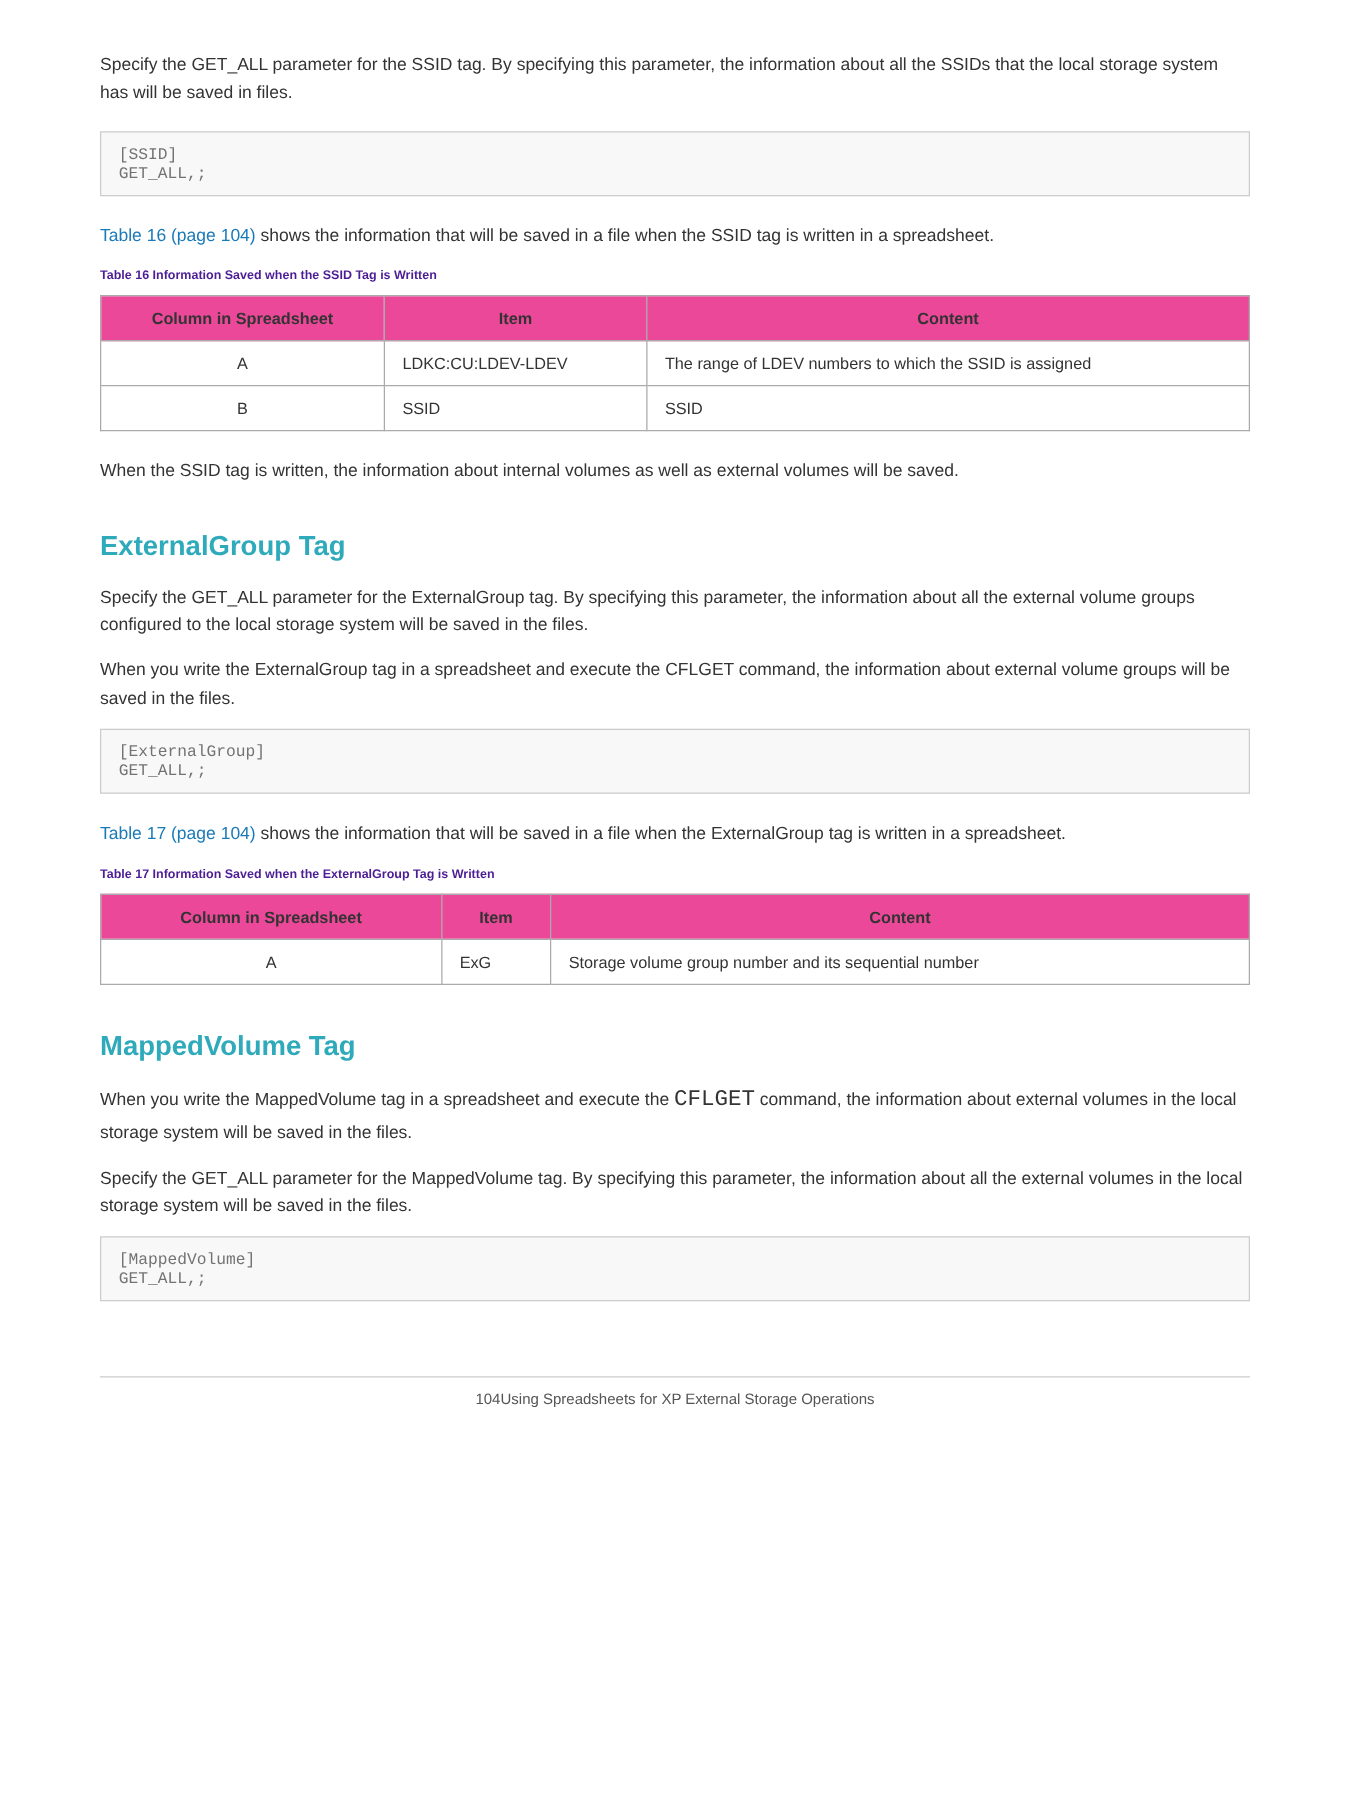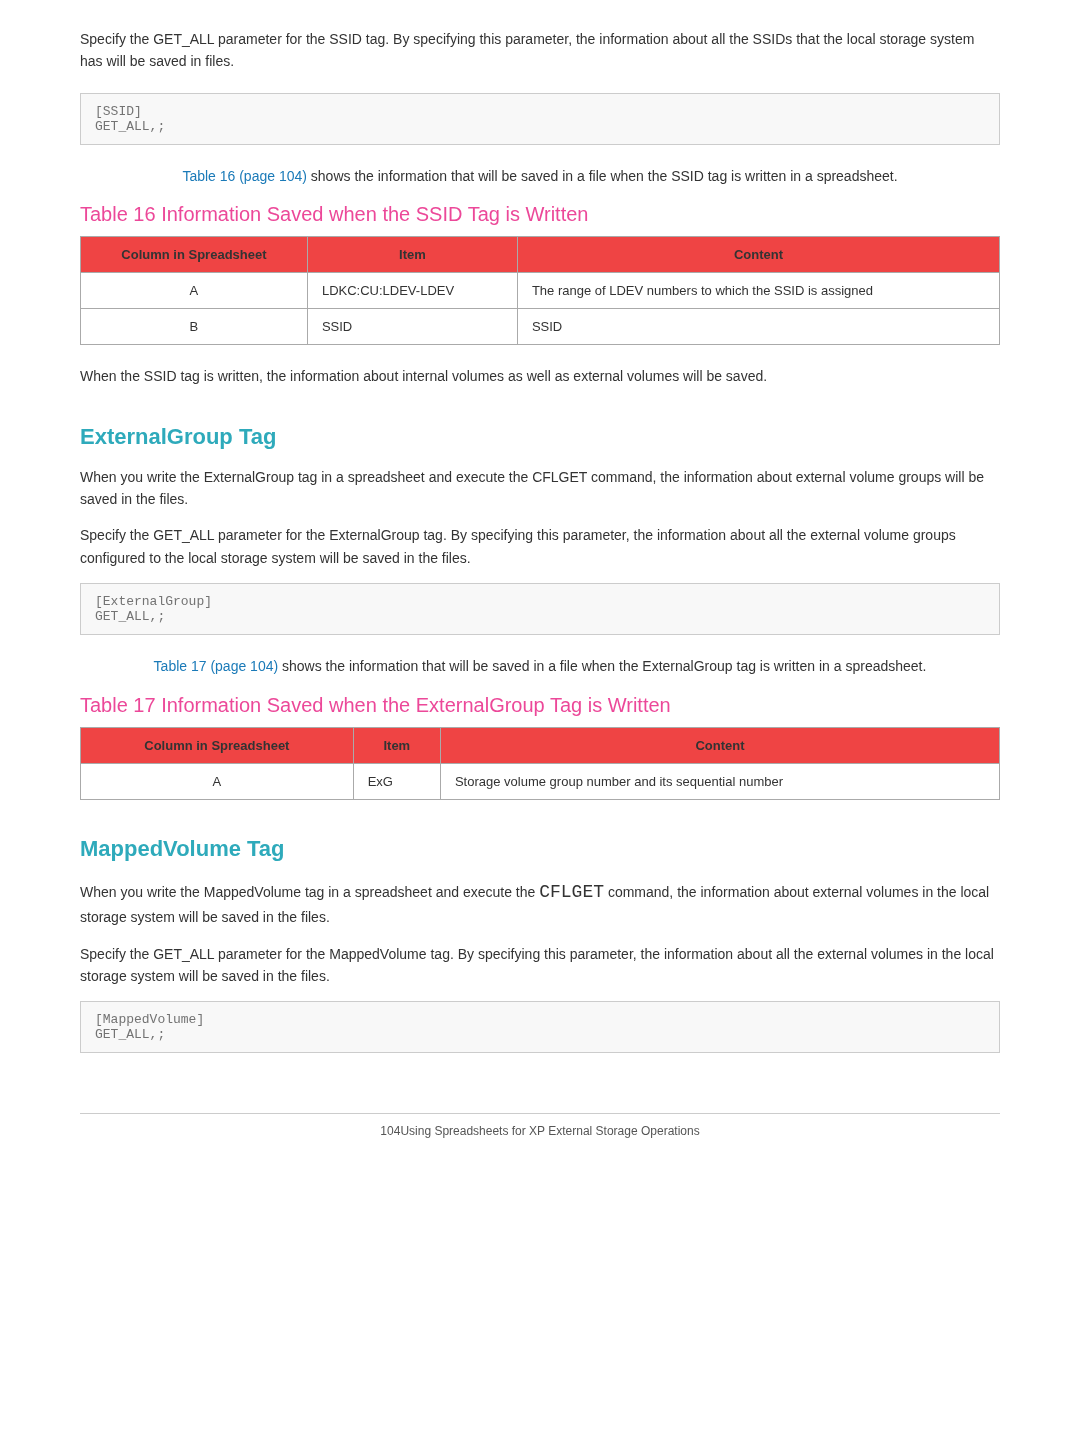--- a/index.html
+++ b/index.html
@@ -11,21 +11,21 @@
     body {
       font-family: Arial, Helvetica, sans-serif;
       font-size: 14px;
       color: #333;
       background: #fff;
       width: 1080px;
       min-height: 1438px;
     }
 
     .page {
-      padding: 28px 80px 60px 80px;
+      padding: 40px 80px 60px 80px;
       max-width: 1080px;
     }
 
     .intro-paragraph {
       margin-bottom: 20px;
       line-height: 1.6;
     }
 
     .code-block {
       background: #f8f8f8;
@@ -39,38 +39,37 @@
     }
 
     .ref-link {
       color: #1a7ab8;
       text-decoration: none;
     }
 
     .ref-paragraph {
       margin-bottom: 16px;
       line-height: 1.6;
-      text-align: center;
     }
 
     .table-heading {
-      color: #ec4899;
-      font-size: 20px;
-      font-weight: normal;
+      color: #4c1d95;
+      font-size: 10px;
+      font-weight: bold;
       margin-bottom: 10px;
     }
 
     .data-table {
       width: 100%;
       border-collapse: collapse;
       margin-bottom: 20px;
     }
 
     .data-table th {
-      background: #ef4444;
+      background: #ec4899;
       border: 1px solid #aaa;
       padding: 10px 14px;
       font-weight: bold;
       font-size: 13px;
       text-align: center;
       vertical-align: middle;
     }
 
     .data-table td {
       border: 1px solid #aaa;
@@ -147,25 +146,25 @@
         <td>SSID</td>
         <td>SSID</td>
       </tr>
     </tbody>
   </table>
 
   <p class="body-paragraph">When the SSID tag is written, the information about internal volumes as well as external volumes will be saved.</p>
 
   <h2 class="section-heading">ExternalGroup Tag</h2>
 
+  <p class="body-paragraph">Specify the GET_ALL parameter for the ExternalGroup tag. By specifying this parameter, the information about all the external volume groups configured to the local storage system will be saved in the files.</p>
+
   <p class="body-paragraph">
     <span>When you write the ExternalGroup tag in a spreadsheet and execute the CFLGET command, the information about external volume groups will be saved in the files.</span>
   </p>
-
-  <p class="body-paragraph">Specify the GET_ALL parameter for the ExternalGroup tag. By specifying this parameter, the information about all the external volume groups configured to the local storage system will be saved in the files.</p>
 
   <div class="code-block">[ExternalGroup]
 GET_ALL,;</div>
 
   <p class="ref-paragraph">
     <a class="ref-link" href="#table17">Table 17 (page 104)</a><span> shows the information that will be saved in a file when the ExternalGroup tag is written in a spreadsheet.</span>
   </p>
 
   <div class="table-heading">Table 17 Information Saved when the ExternalGroup Tag is Written</div>
 

